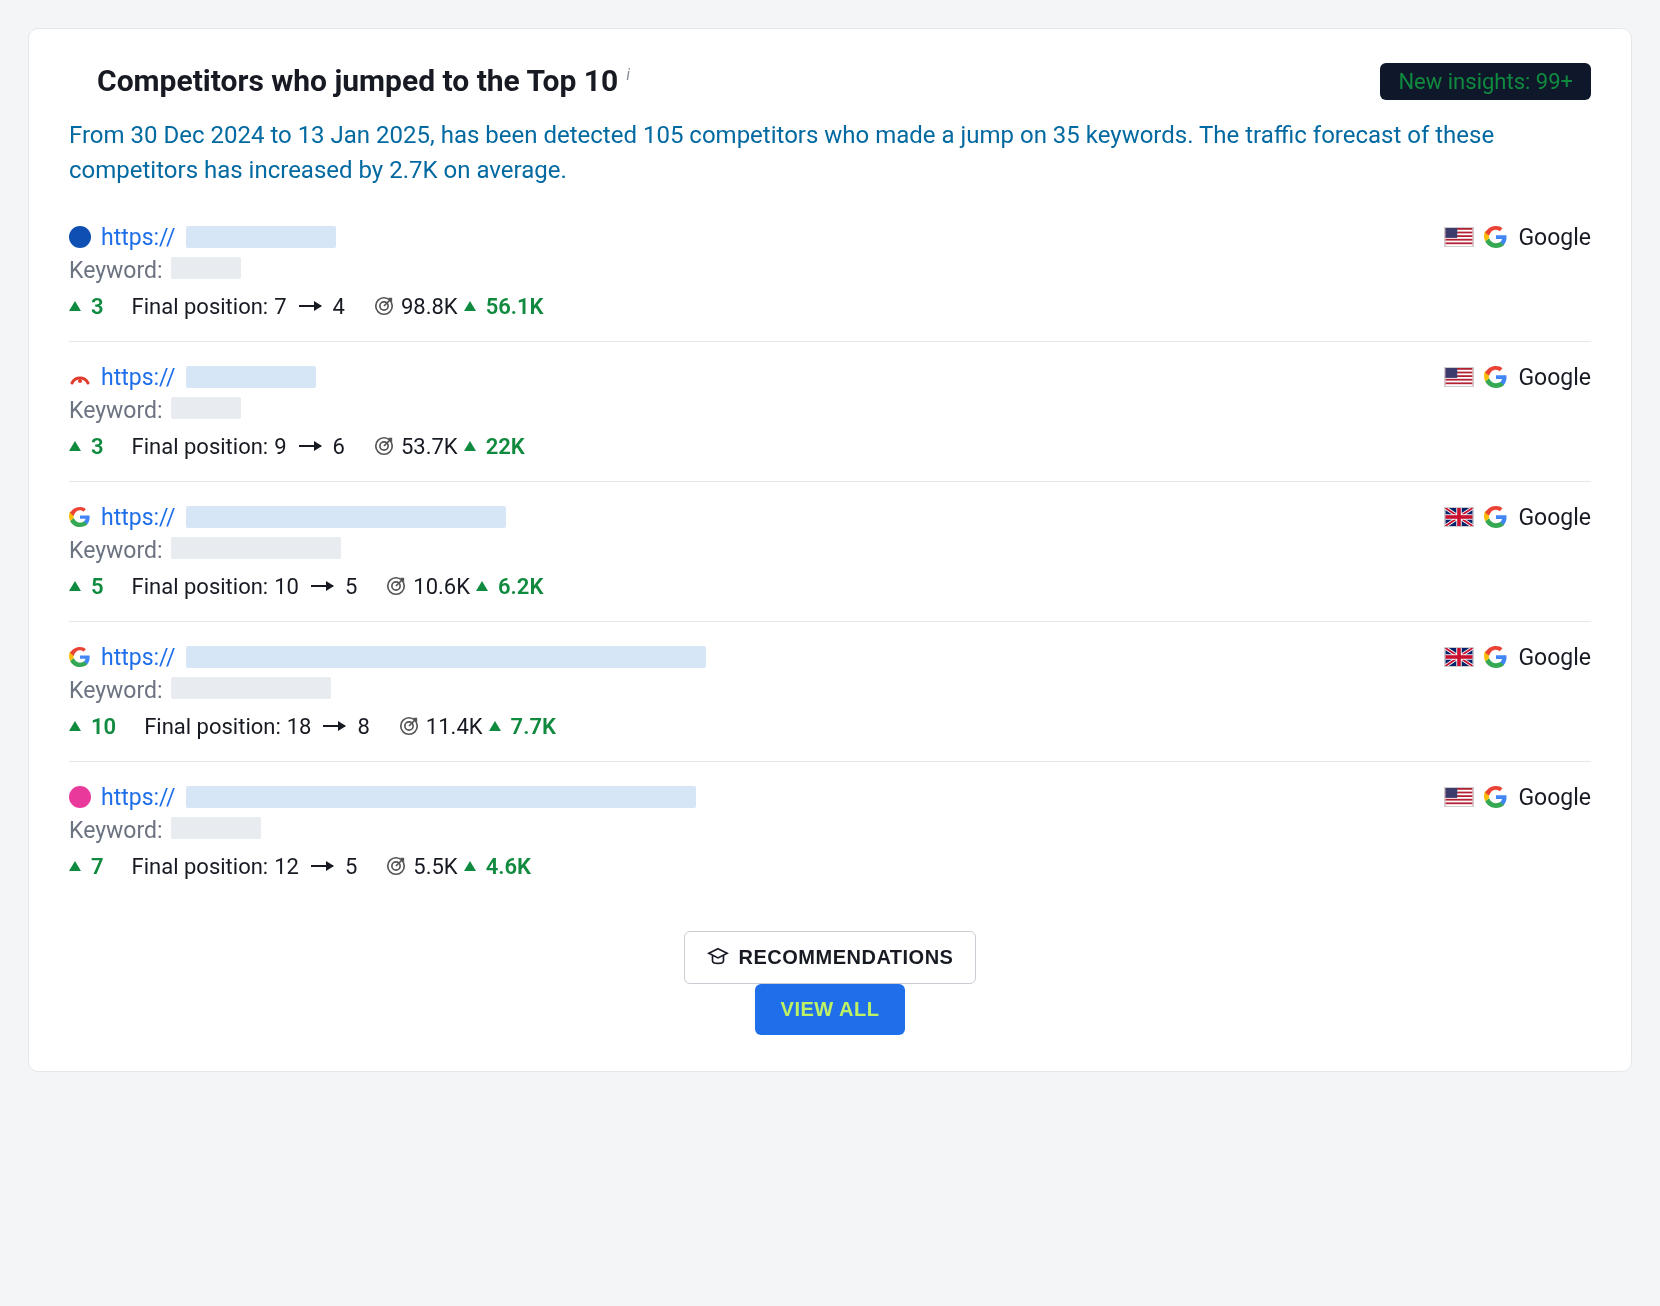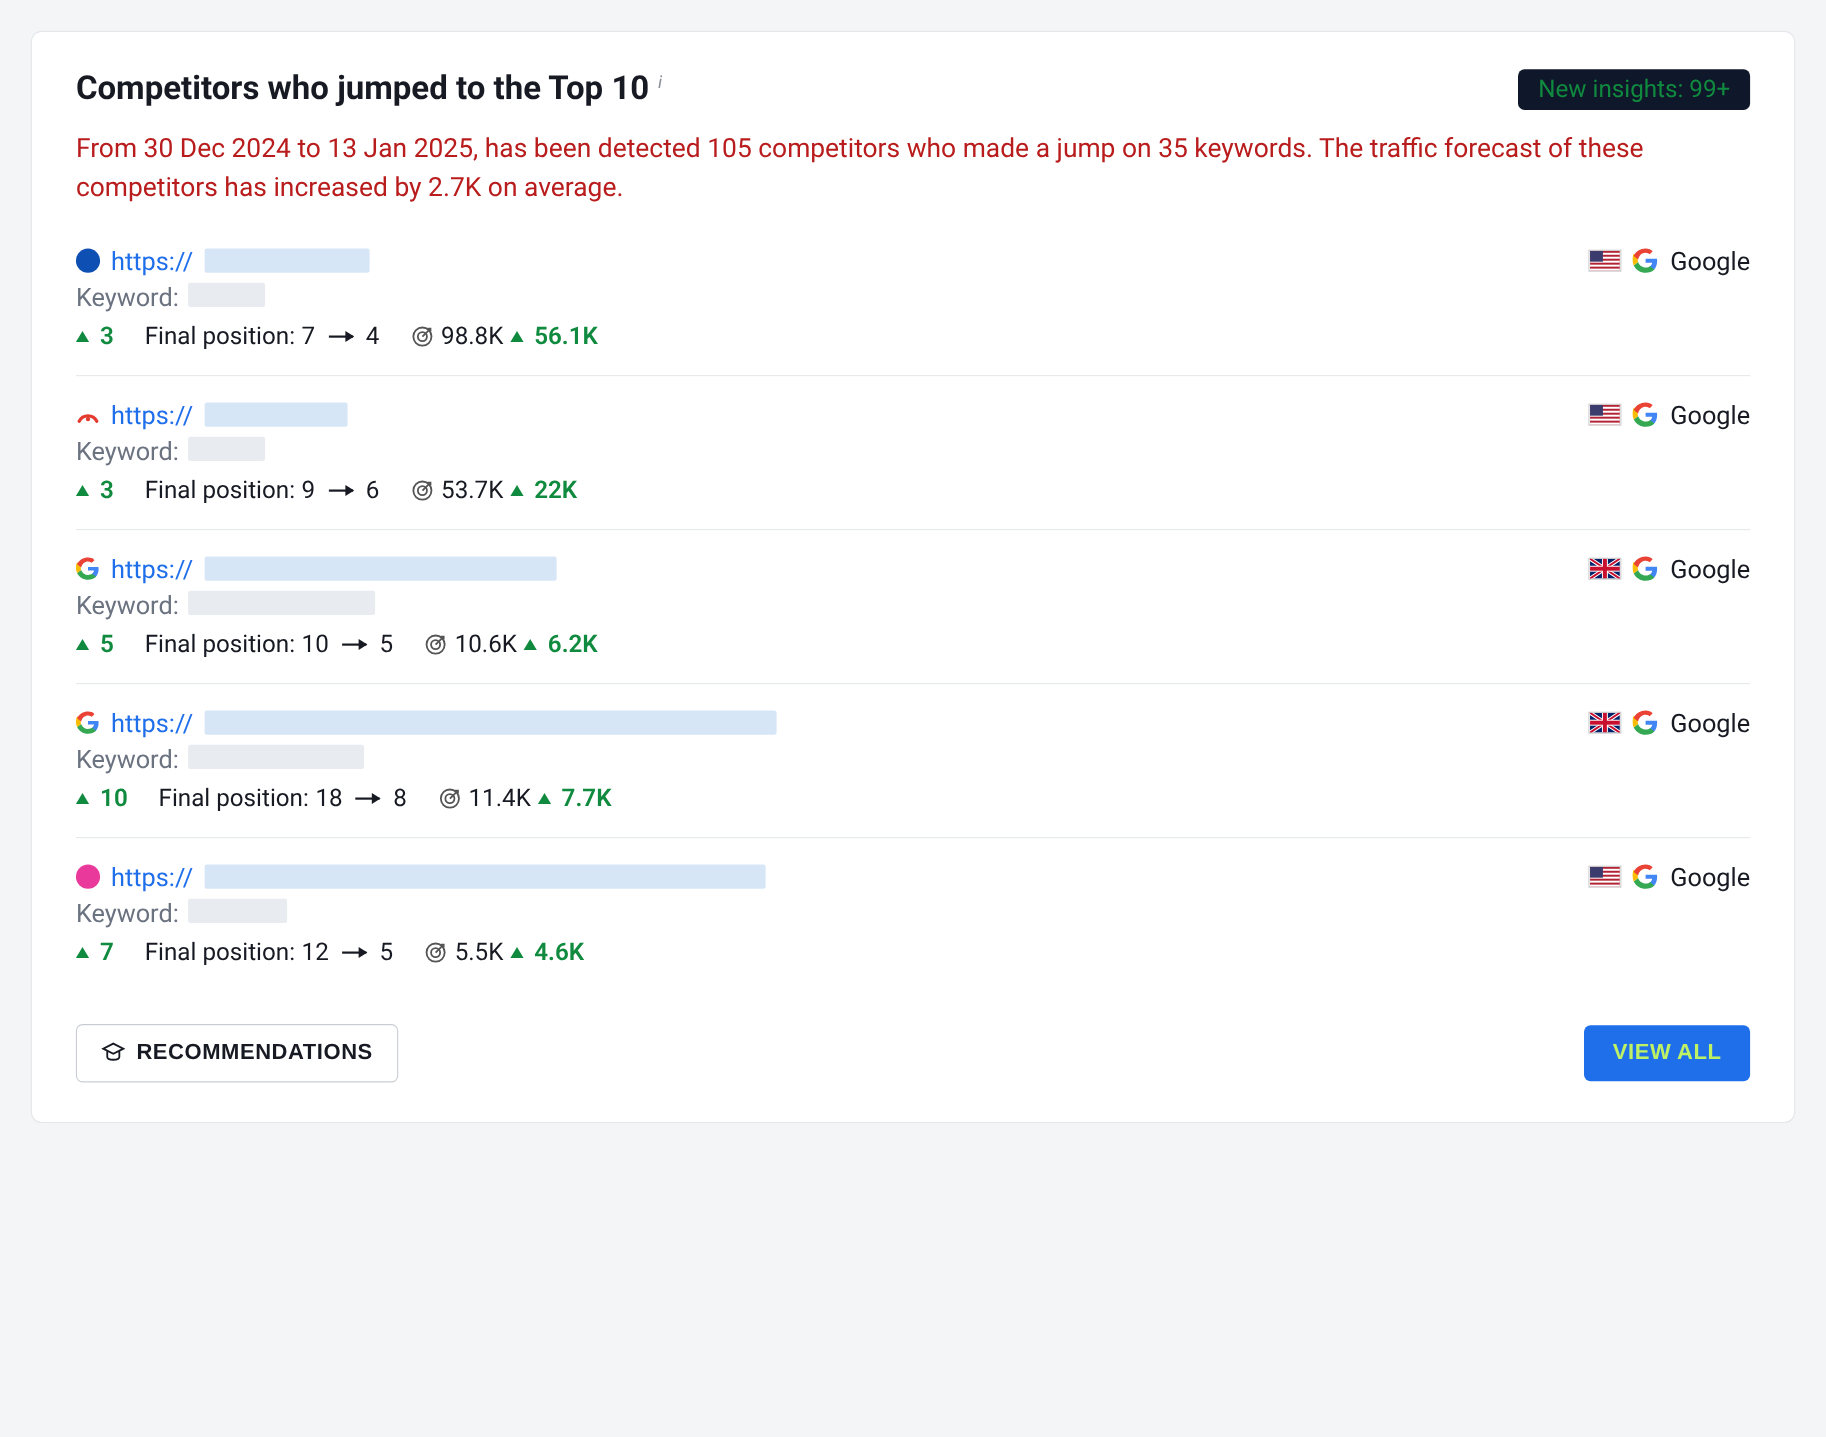--- a/index.html
+++ b/index.html
@@ -23,38 +23,39 @@
     align-items: flex-start;
     gap: 20px;
     margin-bottom: 18px;
   }
   .title-wrap { display:flex; align-items:flex-start; gap:8px; }
   .title {
     font-size: 30px;
     font-weight: 700;
     color: #171a22;
     line-height: 1.2;
+    margin-left: 28px;
   }
   .info-i {
     font-style: italic;
     font-size: 16px;
     color: #8a8f98;
     padding-top: 2px;
   }
   .badge {
     background: #0f172a;
     color: #108a3e;
     font-size: 22px;
     padding: 6px 18px;
     border-radius: 6px;
     white-space: nowrap;
   }
   .description {
     font-size: 24px;
-    color: #b91c1c;
+    color: #0369a1;
     line-height: 1.45;
     margin-bottom: 30px;
   }
   .rows { }
   .row {
     border-top: 1px solid #e5e8eb;
     padding: 22px 0 22px 0;
     display: flex;
     justify-content: space-between;
     align-items: flex-start;
@@ -99,20 +100,21 @@
     content:''; position:absolute; right:-1px; top:-4px;
     border-left:8px solid #171a22; border-top:5px solid transparent; border-bottom:5px solid transparent;
   }
   .target-icon { width:22px; height:22px; flex-shrink:0; }
   .flag { width:30px; height:20px; border:1px solid #ccc; }
   .google-g { width:24px; height:24px; }
   .engine-label { font-size:23px; color:#171a22; }
   .footer {
     display:flex; justify-content:space-between; align-items:center;
     margin-top: 30px;
+    flex-direction: column;
   }
   .rec-btn {
     display:flex; align-items:center; gap:10px;
     border: 1.5px solid #c9cdd3; border-radius:6px;
     padding: 14px 22px;
     font-size:20px; font-weight:700; letter-spacing:0.5px;
     color:#171a22; background:#fff; cursor:pointer;
   }
   .view-all-btn {
     background:#1f6feb; color:#bef264; border:none; border-radius:6px;

